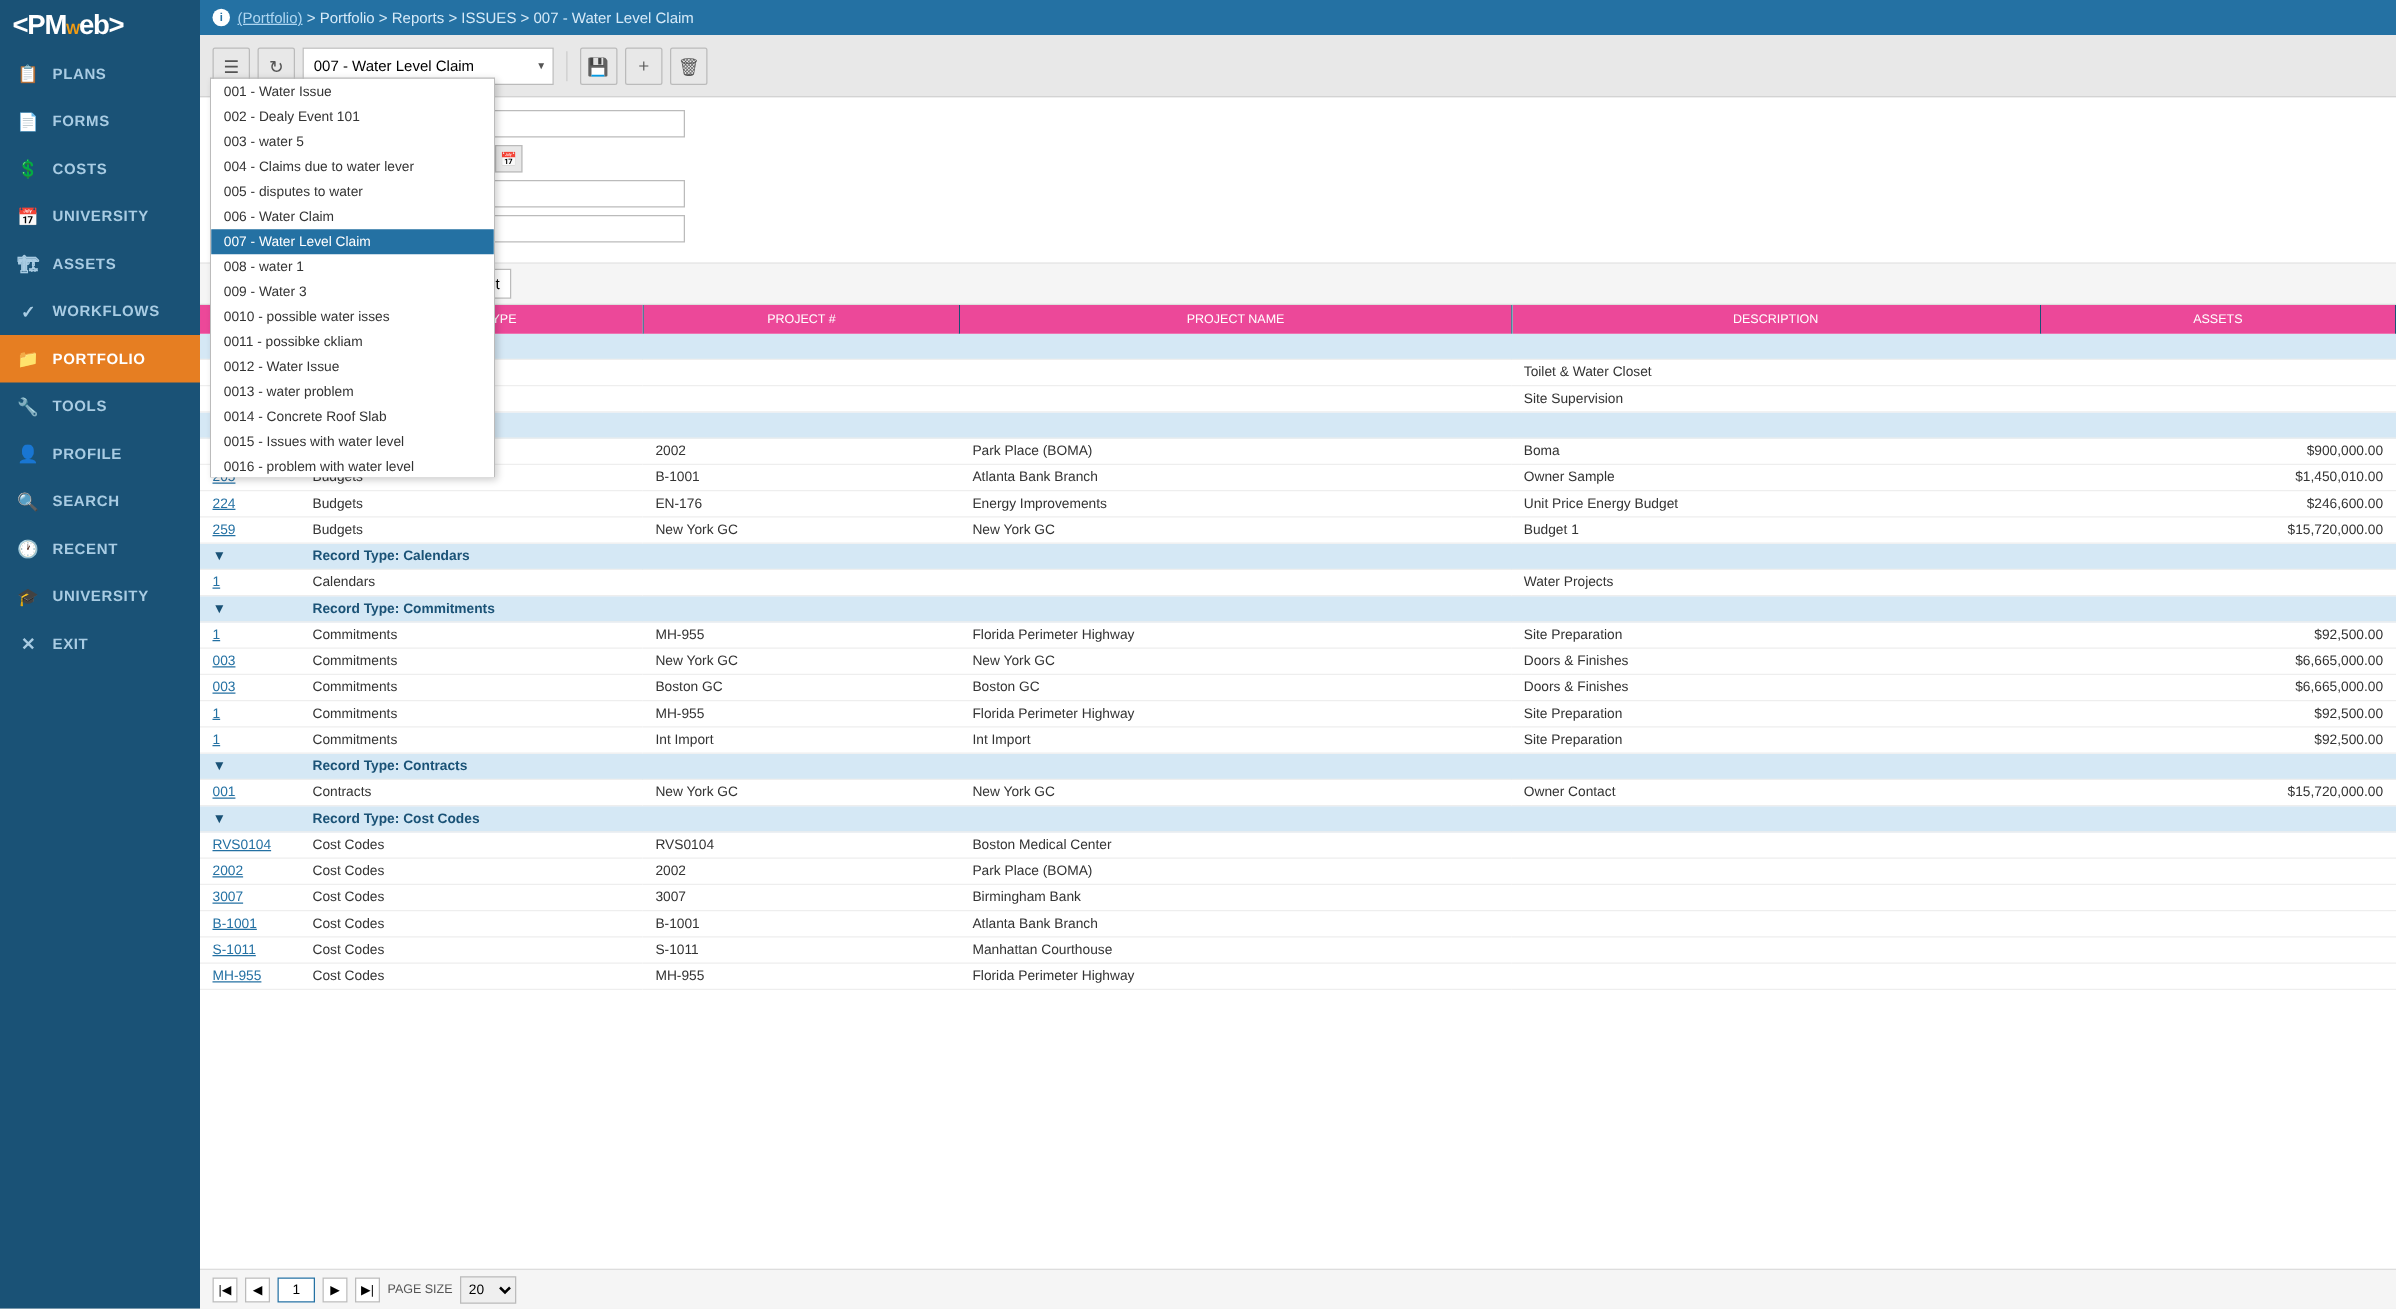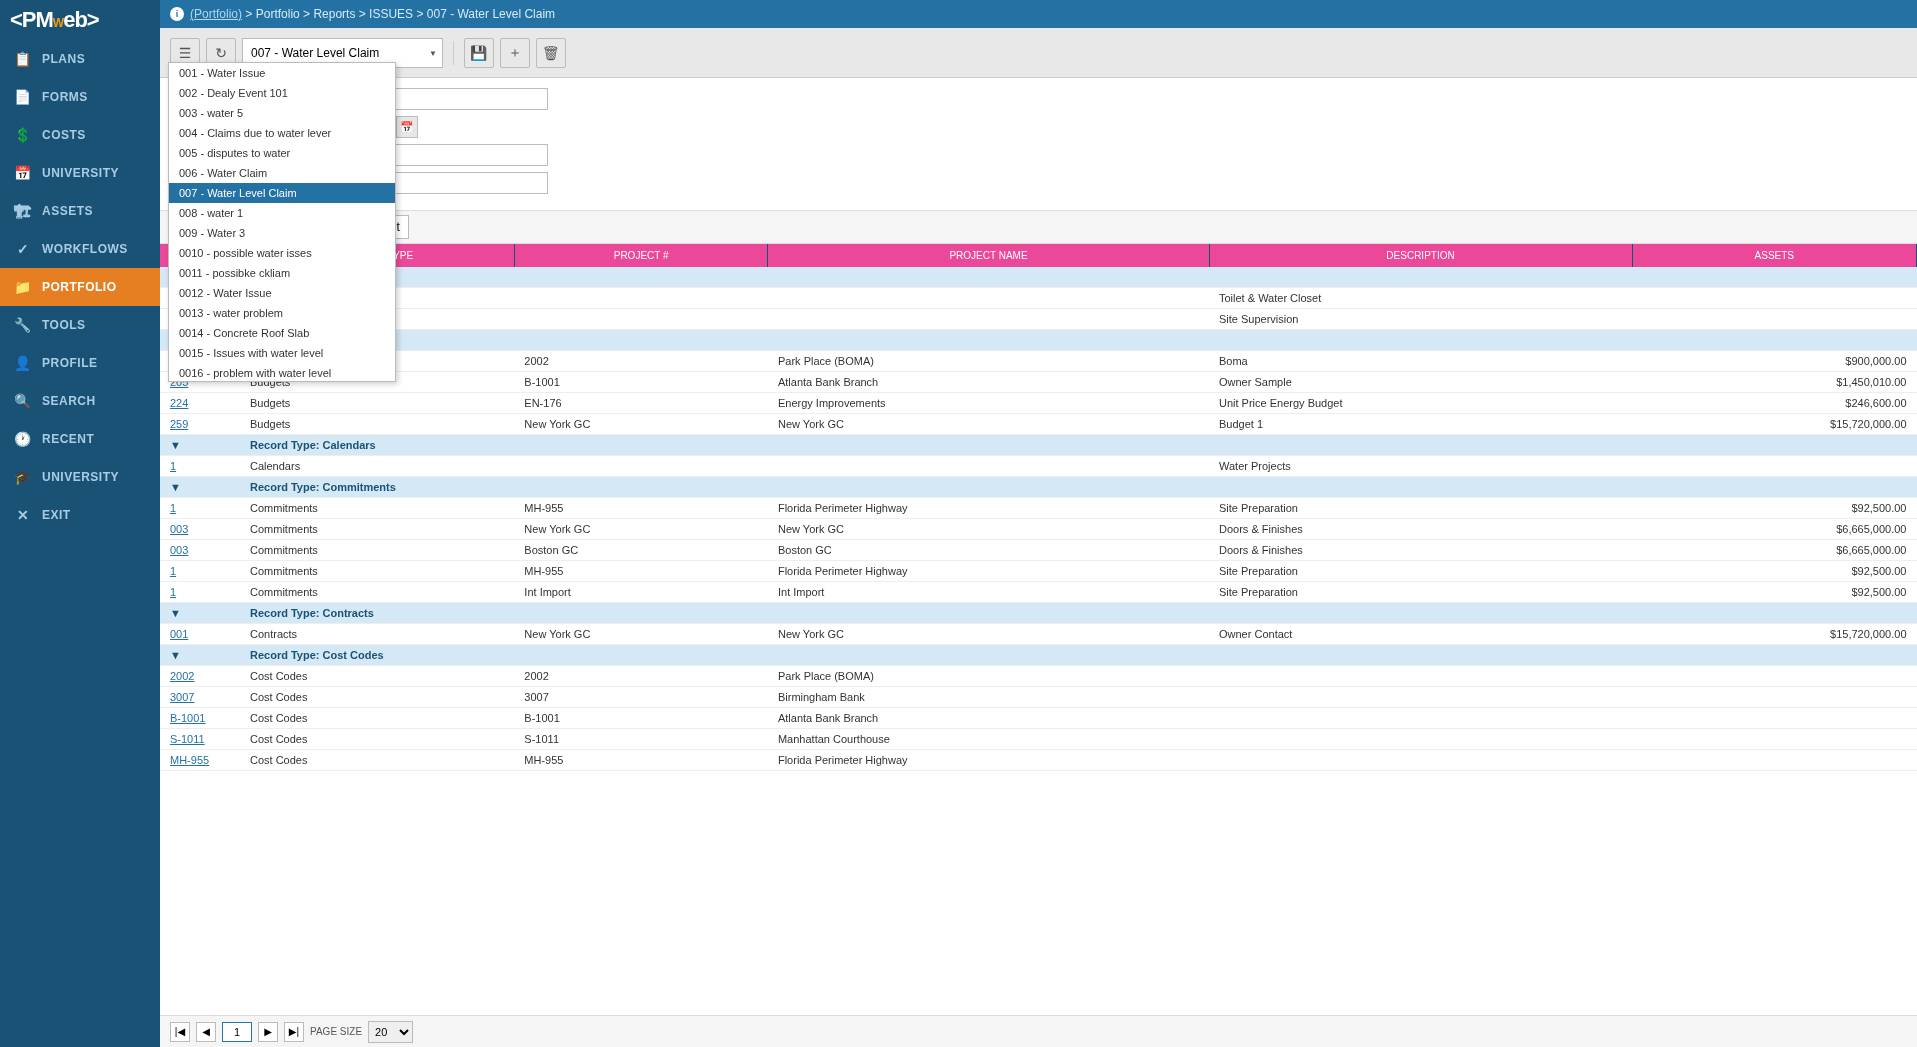--- a/index.html
+++ b/index.html
@@ -548,20 +548,28 @@
         <td>Contracts</td>
         <td>New York GC</td>
         <td>New York GC</td>
         <td>Owner Contact</td>
         <td class="value-cell">$15,720,000.00</td>
       </tr>
           <tr class="section-header">
             <td>▼</td>
             <td colspan="5">Record Type: Cost Codes</td>
           </tr>
+          <tr>
+        <td>RVS0104</td>
+        <td>Cost Codes</td>
+        <td>RVS0104</td>
+        <td>Boston Medical Center</td>
+        <td></td>
+        <td class="value-cell"></td>
+      </tr>
           <tr>
         <td>2002</td>
         <td>Cost Codes</td>
         <td>2002</td>
         <td>Park Place (BOMA)</td>
         <td></td>
         <td class="value-cell"></td>
       </tr>
           <tr>
         <td>3007</td>

